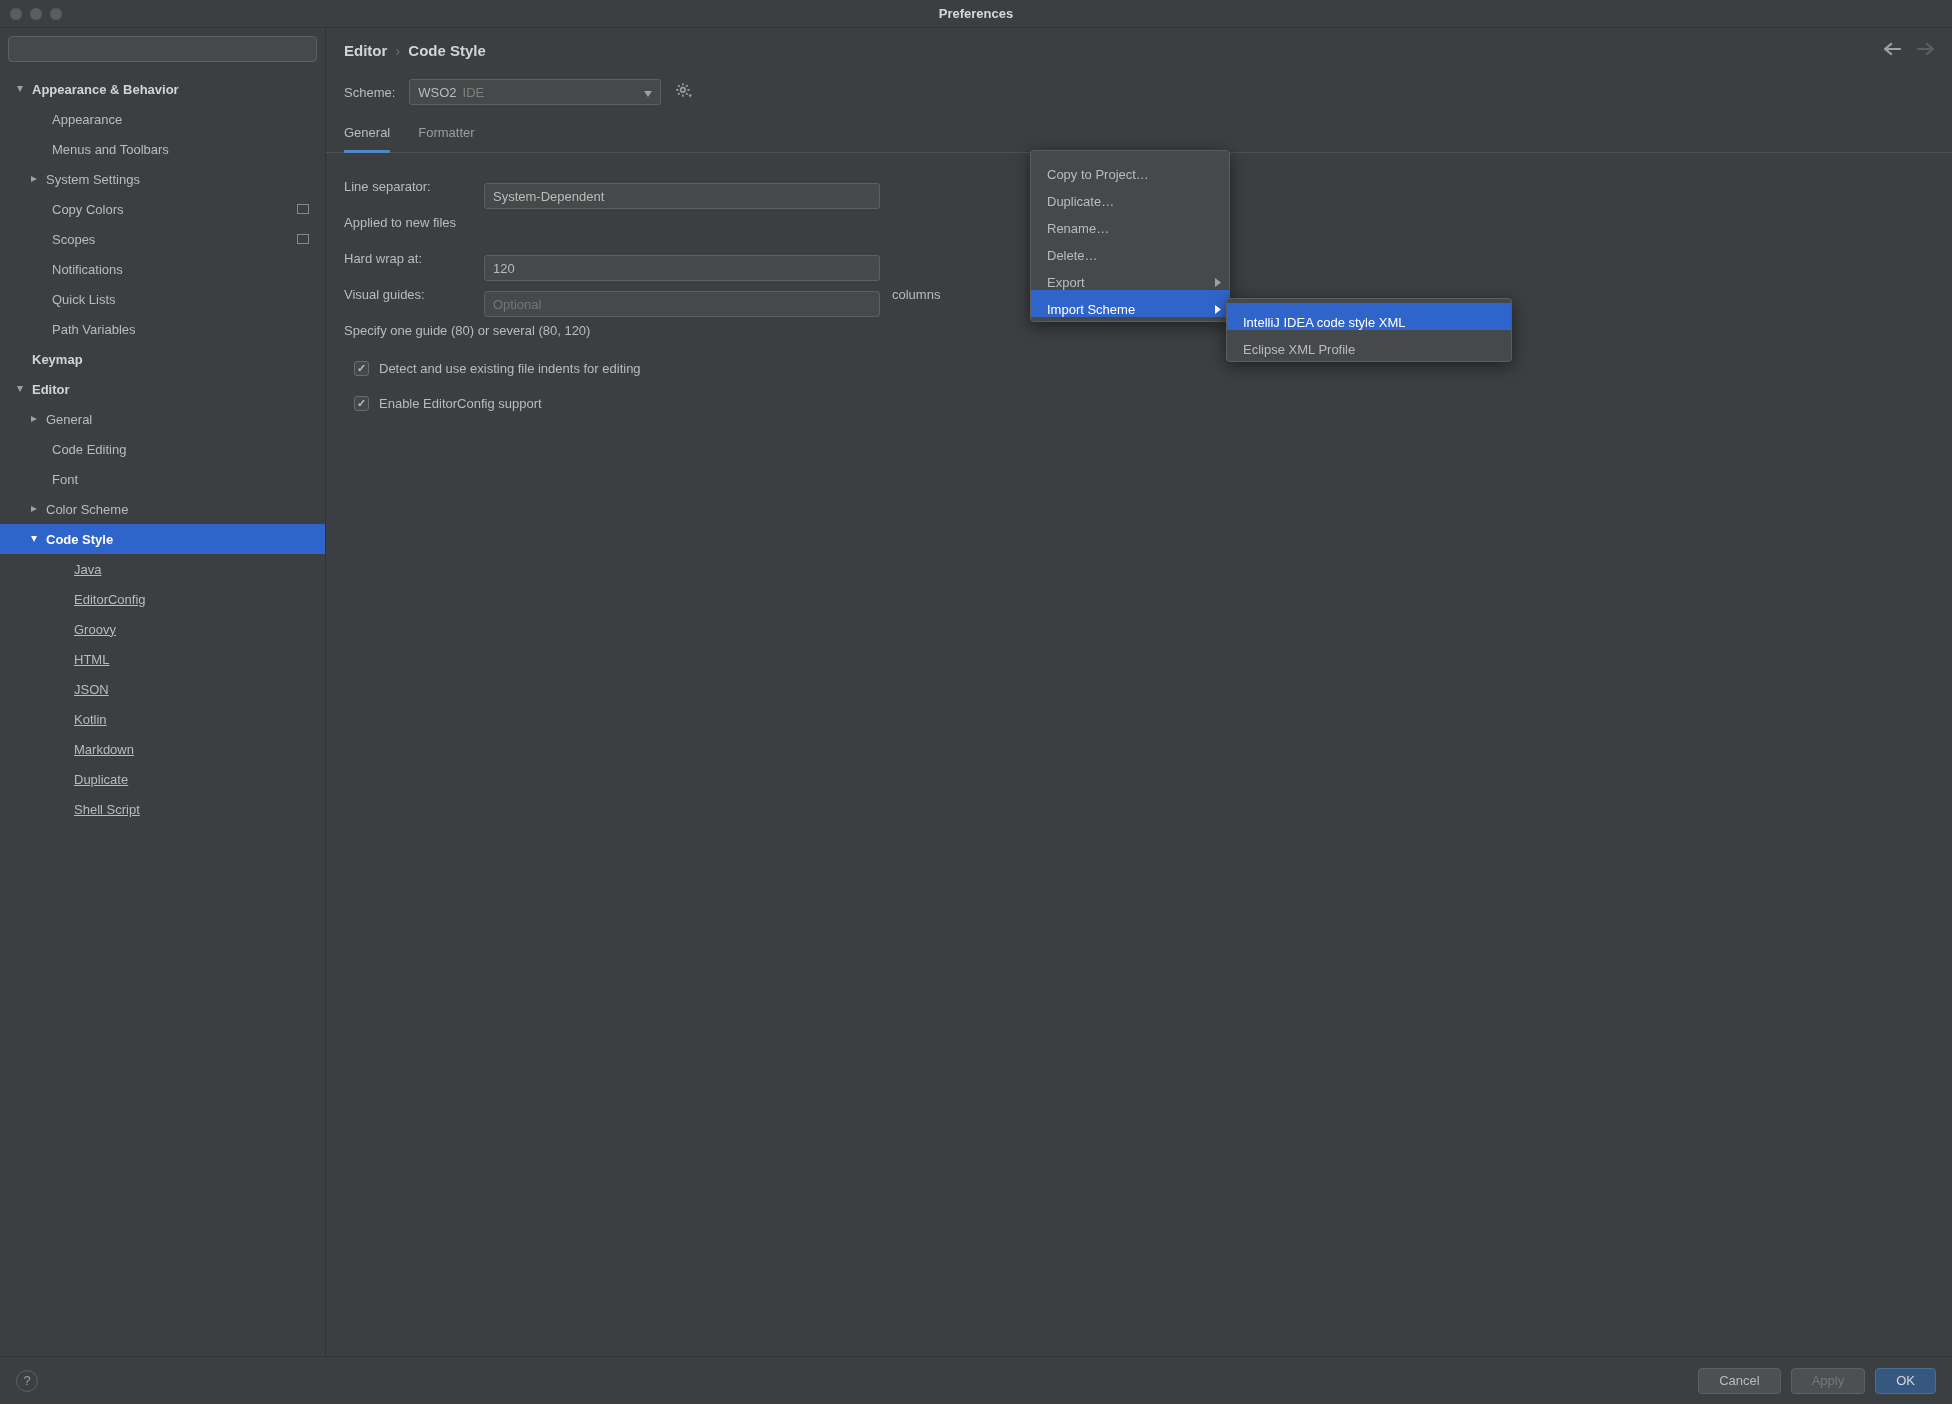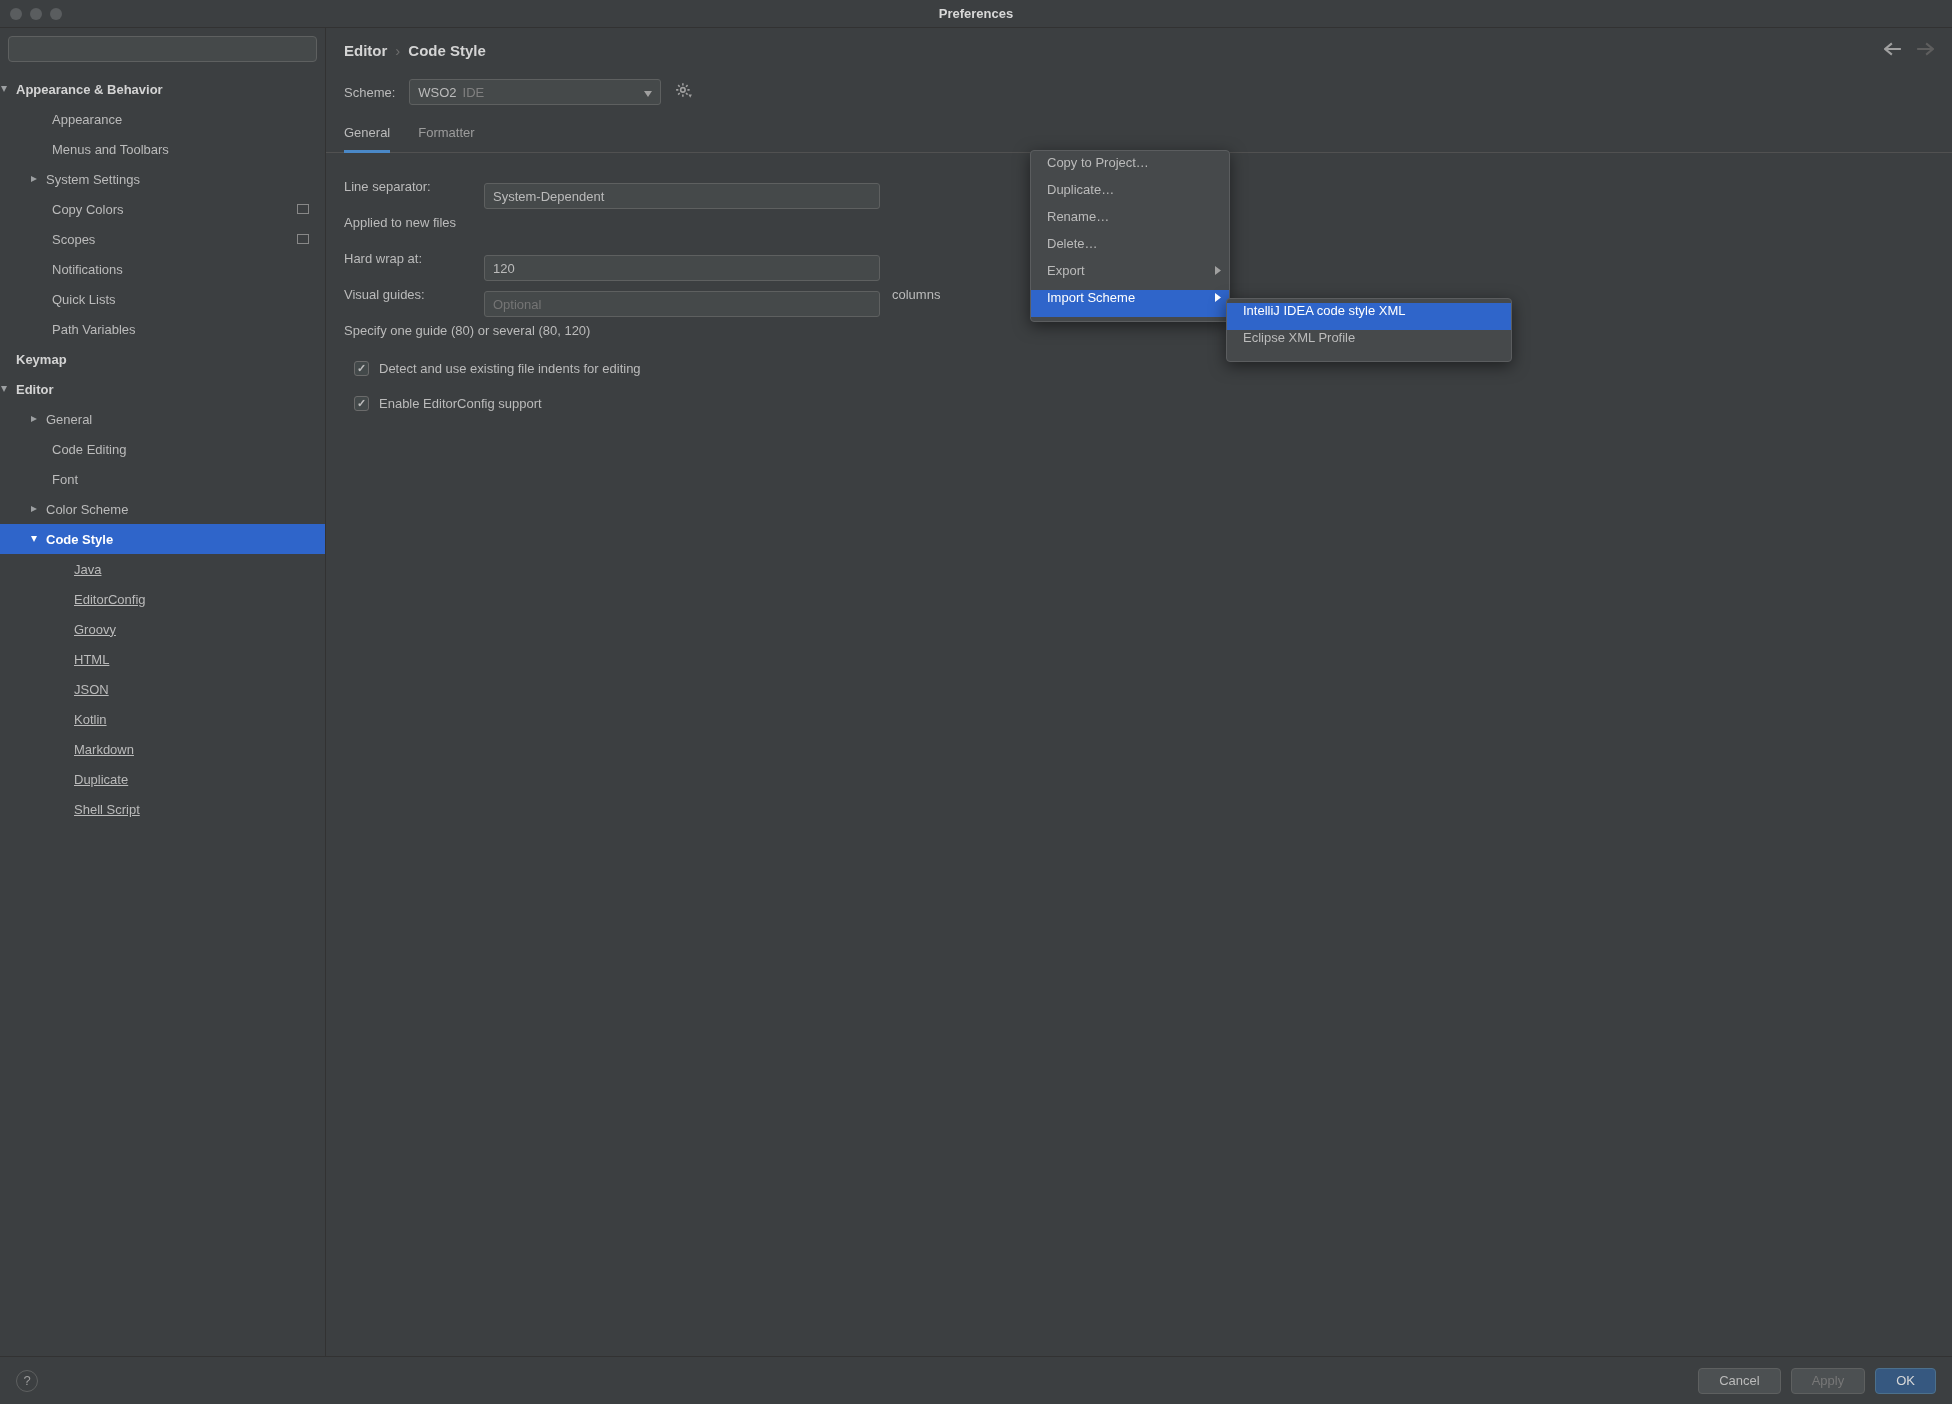--- a/index.html
+++ b/index.html
@@ -12,21 +12,21 @@
 
 .container { display: flex; height: calc(100vh - 28px - 48px); }
 
 .sidebar { width: 326px; background: #3c3f41; border-right: 1px solid #323232; display: flex; flex-direction: column; }
 .search-wrap { padding: 8px; }
 .search { width: 100%; height: 26px; background: #45494a; border: 1px solid #5e6060; border-radius: 4px; padding: 0 6px 0 24px; color: #bbb; font-size: 12px; outline: none; position: relative; }
 .search-wrap { position: relative; }
 .search-icon { position: absolute; left: 15px; top: 13px; width: 12px; height: 12px; }
 
 .tree { flex: 1; overflow-y: auto; padding-top: 4px; }
-.tree-item { display: flex; align-items: center; height: 30px; cursor: pointer; color: #bbbbbb; font-size: 13px; position: relative; }
+.tree-item { display: flex; align-items: center; height: 30px; padding-left: 16px; cursor: pointer; color: #bbbbbb; font-size: 13px; position: relative; }
 .tree-item.bold { font-weight: 700; color: #d4d4d4; }
 .tree-item.i1 { padding-left: 30px; }
 .tree-item.i2 { padding-left: 52px; }
 .tree-item.i3 { padding-left: 74px; text-decoration: underline; }
 .tree-item.selected { background: #2f65ca; color: #ffffff; font-weight: 700; }
 .tree-item .chev { width: 10px; display: inline-flex; margin-right: 6px; color: #9da0a2; }
 .tree-item.selected .chev { color: #fff; }
 .tree-item .badge { position: absolute; right: 16px; width: 12px; height: 10px; border: 1px solid #888; }
 
 .main { flex: 1; display: flex; flex-direction: column; position: relative; }
@@ -59,21 +59,21 @@
 .checkbox.checked::after { content: "✓"; color: #bbbbbb; font-size: 11px; font-weight: 700; }
 
 .footer { height: 48px; background: #3c3f41; border-top: 1px solid #323232; display: flex; align-items: center; padding: 0 16px; }
 .help-btn { width: 22px; height: 22px; border-radius: 50%; border: 1px solid #5e6060; display: flex; align-items: center; justify-content: center; color: #9c9c9c; font-size: 13px; cursor: pointer; }
 .footer .spacer { flex: 1; }
 .btn { height: 26px; padding: 0 20px; border-radius: 4px; border: 1px solid #5e6060; background: #4c5052; color: #bbbbbb; margin-left: 10px; display: flex; align-items: center; cursor: pointer; font-size: 13px; }
 .btn.primary { background: #365880; border-color: #4c708c; color: #d8d8d8; }
 .btn.disabled { color: #777; }
 
 .popup { position: absolute; background: #46494b; border: 1px solid #5b5d5f; box-shadow: 0 4px 16px rgba(0,0,0,0.5); z-index: 100; padding: 4px 0; border-radius: 4px; }
-.popup-item { height: 27px; display: flex; align-items: flex-start; padding: 0 20px 0 16px; color: #bbbbbb; cursor: pointer; position: relative; font-size: 13px; }
+.popup-item { height: 27px; display: flex; align-items: flex-end; padding: 0 20px 0 16px; color: #bbbbbb; cursor: pointer; position: relative; font-size: 13px; }
 .popup-item.hl { background: #2f65ca; color: #fff; }
 .popup-item .sub-chev { position: absolute; right: 8px; }
 .popup1 { left: 704px; top: 122px; width: 200px; }
 .popup2 { left: 900px; top: 270px; width: 286px; }
 </style>
 </head>
 <body>
 
 <div class="titlebar">
   <div class="traffic">

